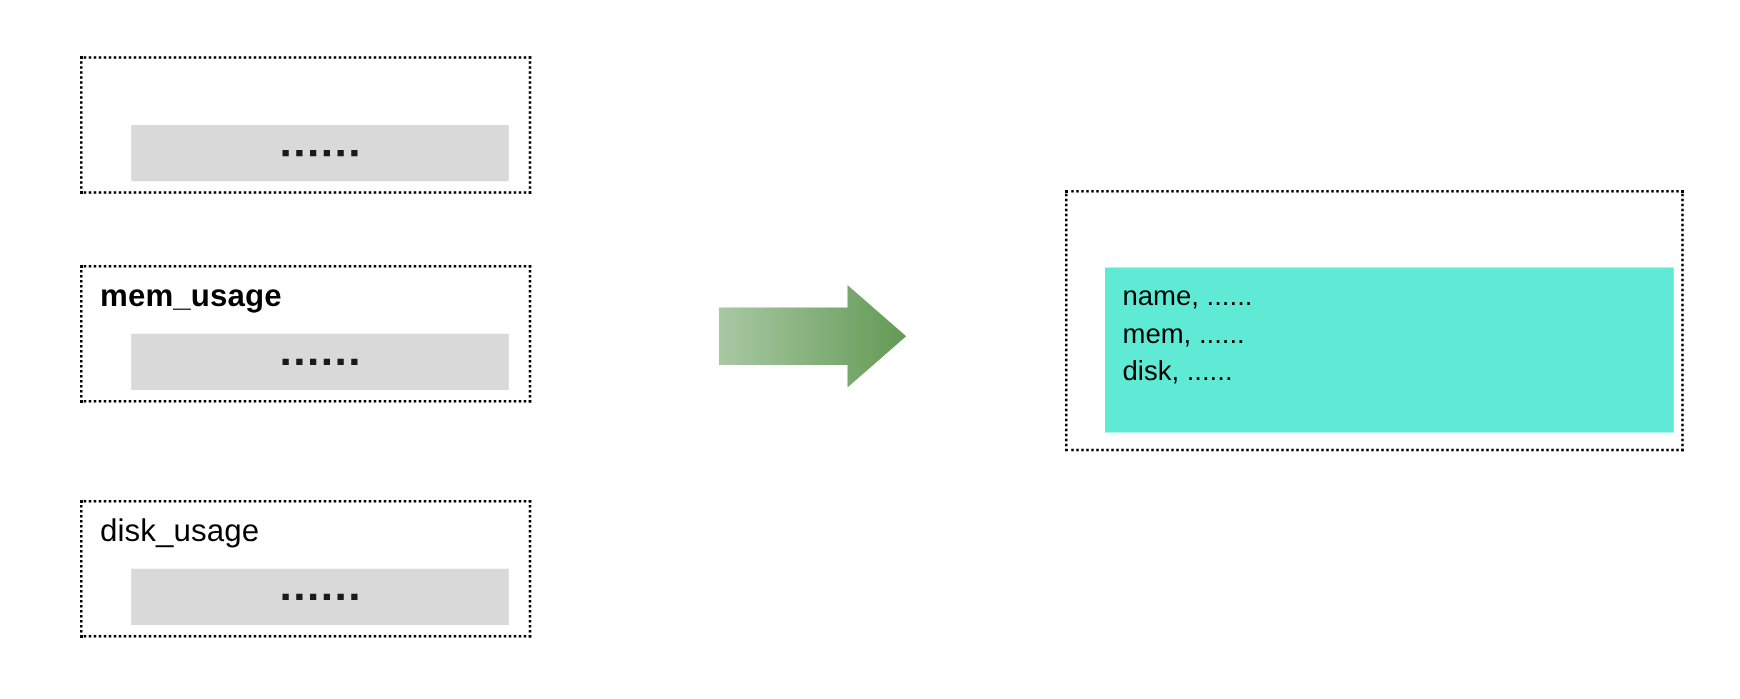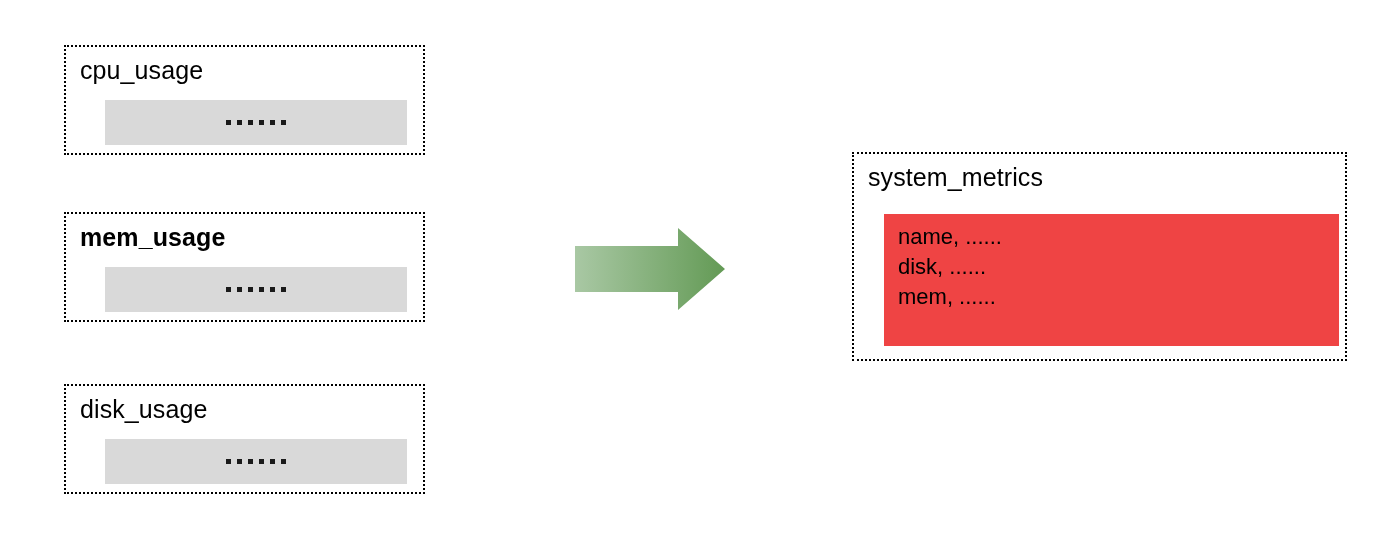--- a/index.html
+++ b/index.html
@@ -53,36 +53,36 @@
     width: 5px;
     height: 5px;
     background: #1a1a1a;
   }
 
   
   .src-box   { left: 64px; width: 361px; height: 110px; }
   .src-body  { left: 39px; top: 53px; width: 302px; height: 45px; }
   #box-cpu   { top: 45px; }
   #box-mem   { top: 212px; font-weight: bold; }
-  #box-disk  { top: 384px; }
+  #box-disk  { top: 400px; }
 
   
   #box-target {
     left: 852px;
     top: 152px;
     width: 495px;
     height: 209px;
   }
   #target-body {
     position: absolute;
     left: 30px;
     top: 60px;
     width: 455px;
     height: 132px;
-    background: #ef4444;
+    background: #5eead4;
     padding: 0;
   }
   .field-list {
     position: absolute;
     left: 14px;
     top: 8px;
     margin: 0;
     padding: 0;
     list-style: none;
   }
@@ -101,21 +101,20 @@
     width: 150px;
     height: 82px;
   }
 </style>
 </head>
 <body>
 
 <div id="canvas">
 
   <div class="entity-box src-box" id="box-cpu">
-    <div class="entity-title">cpu_usage</div>
     <div class="entity-body src-body">
       <span class="ellipsis-dots">
         <span></span>
           <span></span>
           <span></span>
           <span></span>
           <span></span>
           <span></span>
       </span>
     </div>
@@ -155,23 +154,22 @@
         <linearGradient id="arrowGrad" x1="0" y1="0" x2="1" y2="0">
           <stop offset="0%" stop-color="#a9c8a4"></stop>
           <stop offset="100%" stop-color="#639a55"></stop>
         </linearGradient>
       </defs>
       <polygon points="0,18 103,18 103,0 150,41 103,82 103,64 0,64" fill="url(#arrowGrad)"></polygon>
     </svg>
   </div>
 
   <div class="entity-box" id="box-target">
-    <div class="entity-title">system_metrics</div>
     <div id="target-body">
       <ul class="field-list">
         <li class="field-row">name, ......</li>
+        <li class="field-row">mem, ......</li>
         <li class="field-row">disk, ......</li>
-        <li class="field-row">mem, ......</li>
       </ul>
     </div>
   </div>
 
 </div>
 
 </body></html>

